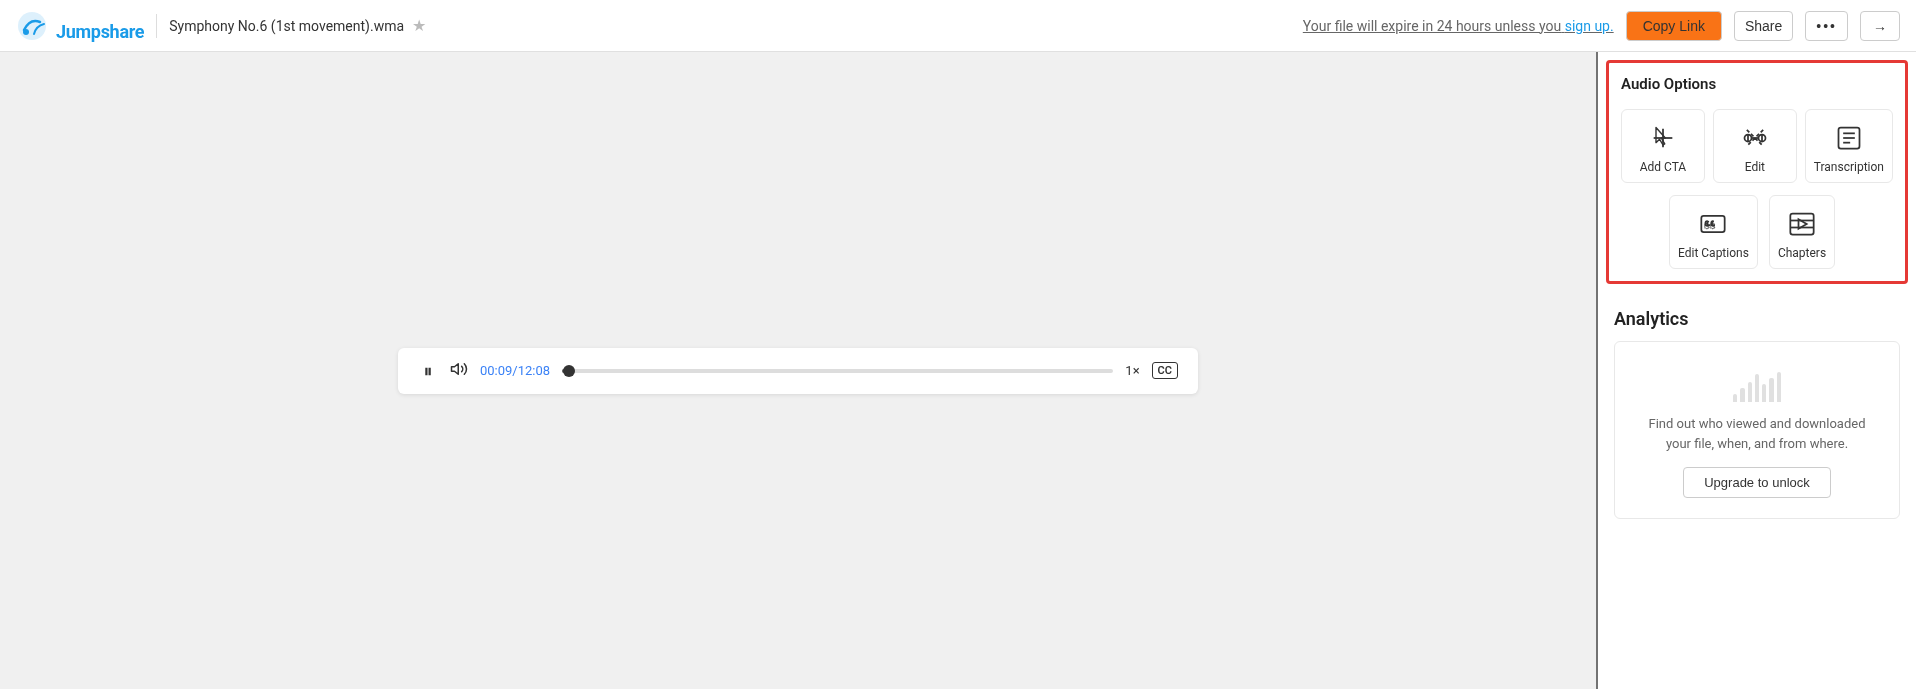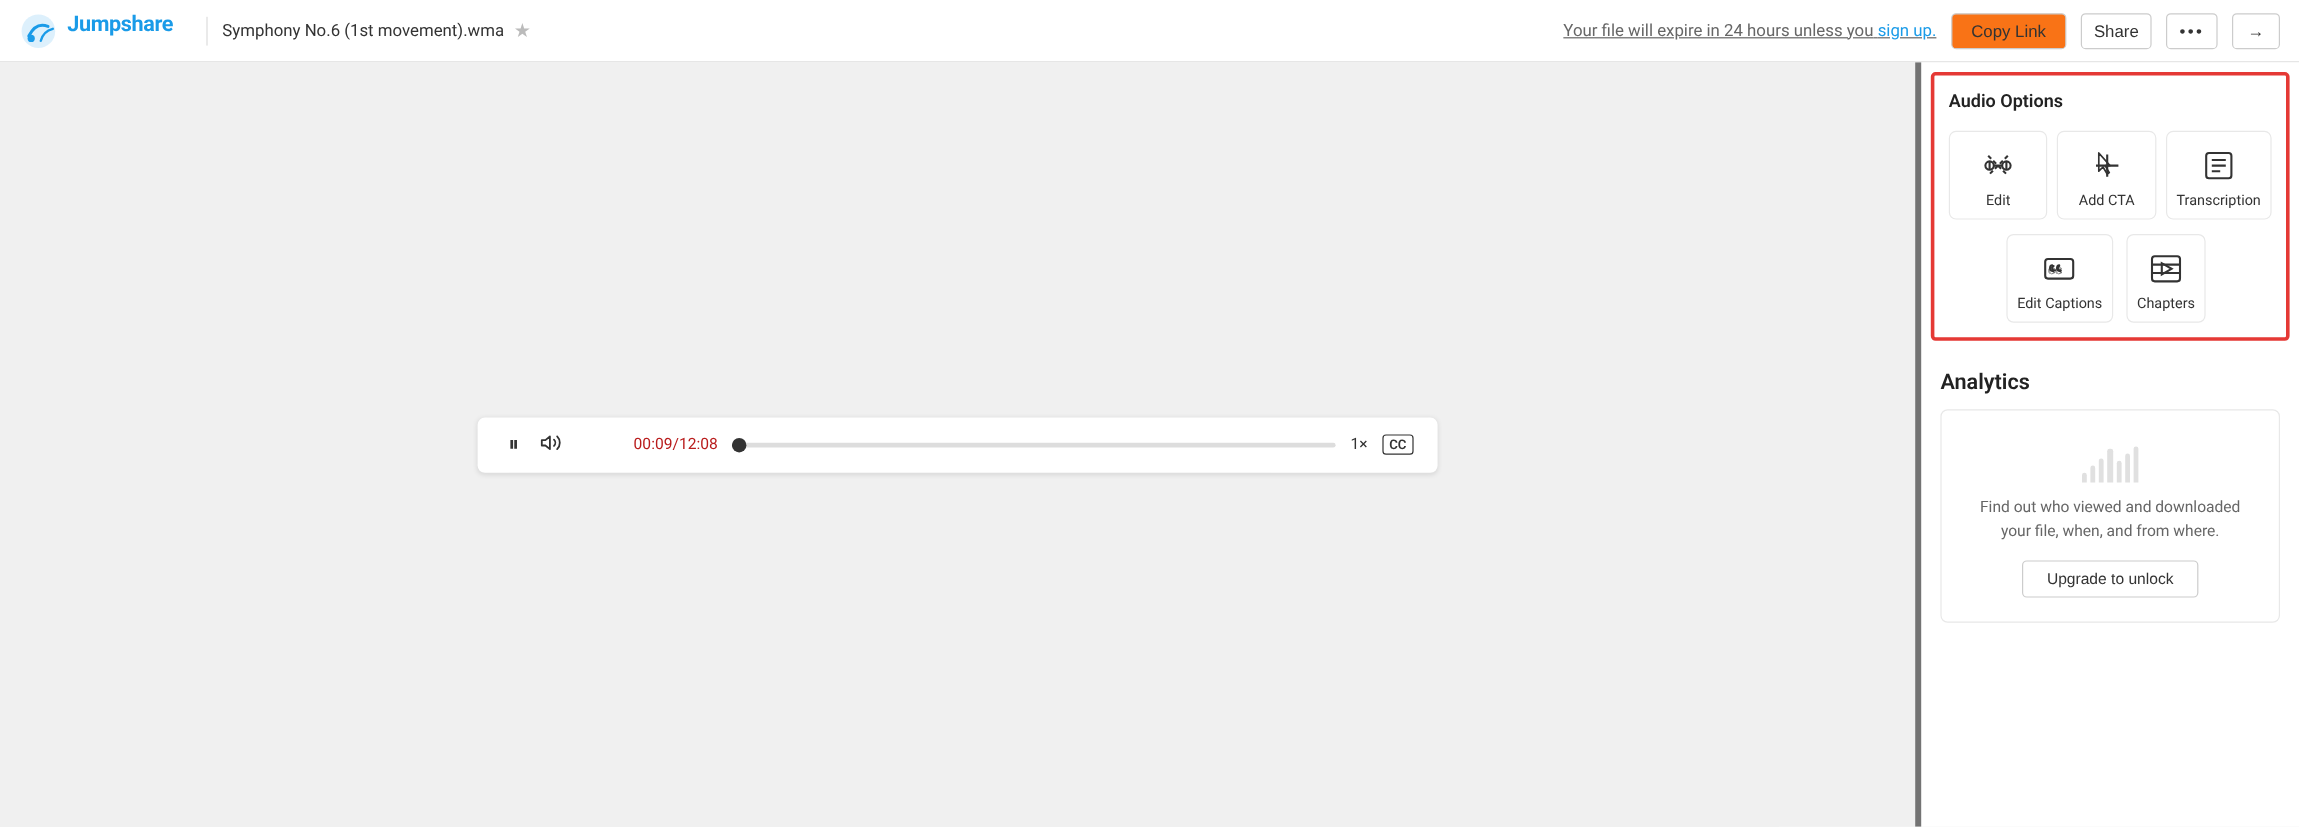--- a/index.html
+++ b/index.html
@@ -16,23 +16,22 @@
       display: flex;
       align-items: center;
       background: #fff;
       border-bottom: 1px solid #e0e0e0;
       padding: 0 16px;
       height: 52px;
       flex-shrink: 0;
     }
     .logo-area {
       display: flex;
-      align-items: flex-start;
+      align-items: flex-end;
       gap: 8px;
-      margin-right: 16px;
     }
     .logo-icon {
       width: 32px;
       height: 32px;
     }
     .logo-text {
       color: #1a9be8;
       font-size: 18px;
       font-weight: 700;
       letter-spacing: -0.3px;
@@ -139,24 +138,23 @@
       width: 20px;
       text-align: center;
     }
     .volume-icon {
       font-size: 16px;
       color: #333;
       cursor: pointer;
     }
     .time-display {
       font-size: 13px;
-      color: #b91c1c;
+      color: #3b82f6;
       white-space: nowrap;
       min-width: 70px;
-      margin-left: 48px;
     }
     .progress-bar-container {
       flex: 1;
       height: 4px;
       background: #ddd;
       border-radius: 2px;
       position: relative;
       cursor: pointer;
     }
     .progress-bar-fill {
@@ -187,21 +185,21 @@
       font-size: 11px;
       font-weight: 600;
       color: #333;
       cursor: pointer;
     }
 
     
     .sidebar {
       width: 320px;
       background: #fff;
-      border-left: 5px solid #737373;
+      border-left: 2px solid #737373;
       padding: 0;
       overflow-y: auto;
       flex-shrink: 0;
     }
     .section-highlighted {
       border: 3px solid #e53935;
       margin: 8px;
       border-radius: 4px;
       padding: 12px;
     }
@@ -349,44 +347,44 @@
   <div class="sidebar">
 
     <div class="section-highlighted">
       <div class="section-title">Audio Options</div>
 
       <div class="options-grid">
 
         <div class="option-item">
           <div class="option-icon">
             <svg viewBox="0 0 24 24">
+              <line x1="12" y1="4" x2="12" y2="20"></line>
+              <line x1="4" y1="12" x2="20" y2="12"></line>
+              <path d="M8 6 L8 18" stroke-width="0" fill="none"></path>
+
+              <path d="M6 3 L6 16 L9 13 L12 18 L13.5 17 L10.5 12 L14 12 Z" stroke-width="1.2" stroke-linejoin="round"></path>
+            </svg>
+          </div>
+          <span class="option-label">Add CTA</span>
+        </div>
+
+        <div class="option-item">
+          <div class="option-icon">
+            <svg viewBox="0 0 24 24">
               <circle cx="6" cy="12" r="3"></circle>
               <circle cx="18" cy="12" r="3"></circle>
               <path d="M6 9 L6 15"></path>
               <path d="M18 9 L18 15"></path>
               <line x1="9" y1="12" x2="15" y2="12"></line>
 
               <path d="M5 5 L19 19 M19 5 L5 19" stroke-dasharray="3,2"></path>
 
             </svg>
           </div>
           <span class="option-label">Edit</span>
-        </div>
-
-        <div class="option-item">
-          <div class="option-icon">
-            <svg viewBox="0 0 24 24">
-              <line x1="12" y1="4" x2="12" y2="20"></line>
-              <line x1="4" y1="12" x2="20" y2="12"></line>
-              <path d="M8 6 L8 18" stroke-width="0" fill="none"></path>
-
-              <path d="M6 3 L6 16 L9 13 L12 18 L13.5 17 L10.5 12 L14 12 Z" stroke-width="1.2" stroke-linejoin="round"></path>
-            </svg>
-          </div>
-          <span class="option-label">Add CTA</span>
         </div>
 
         <div class="option-item">
           <div class="option-icon">
             <svg viewBox="0 0 24 24">
               <rect x="3" y="3" width="18" height="18" rx="2"></rect>
               <line x1="7" y1="8" x2="17" y2="8"></line>
               <line x1="7" y1="12" x2="17" y2="12"></line>
               <line x1="7" y1="16" x2="13" y2="16"></line>
             </svg>

